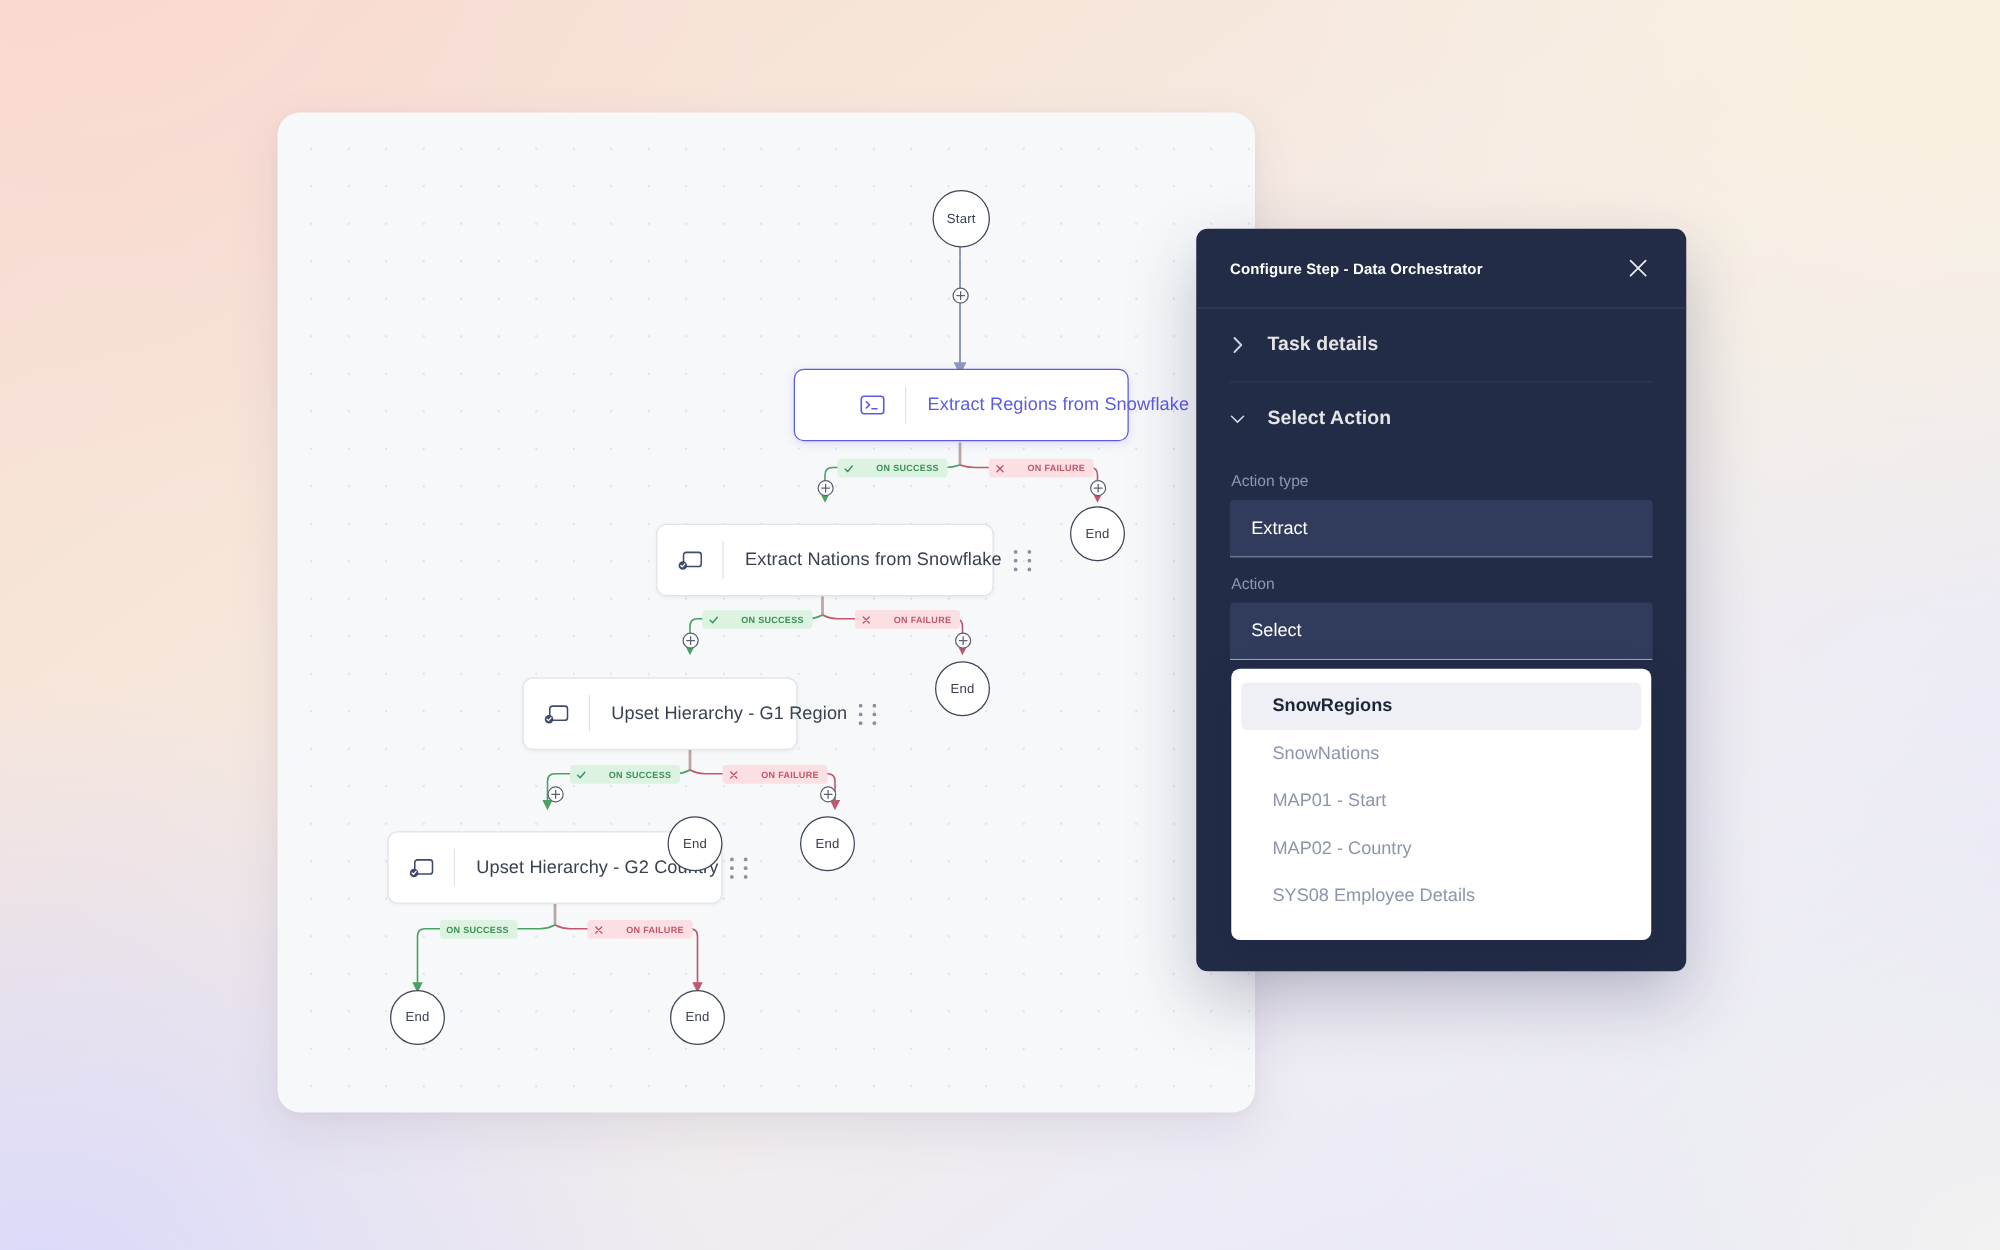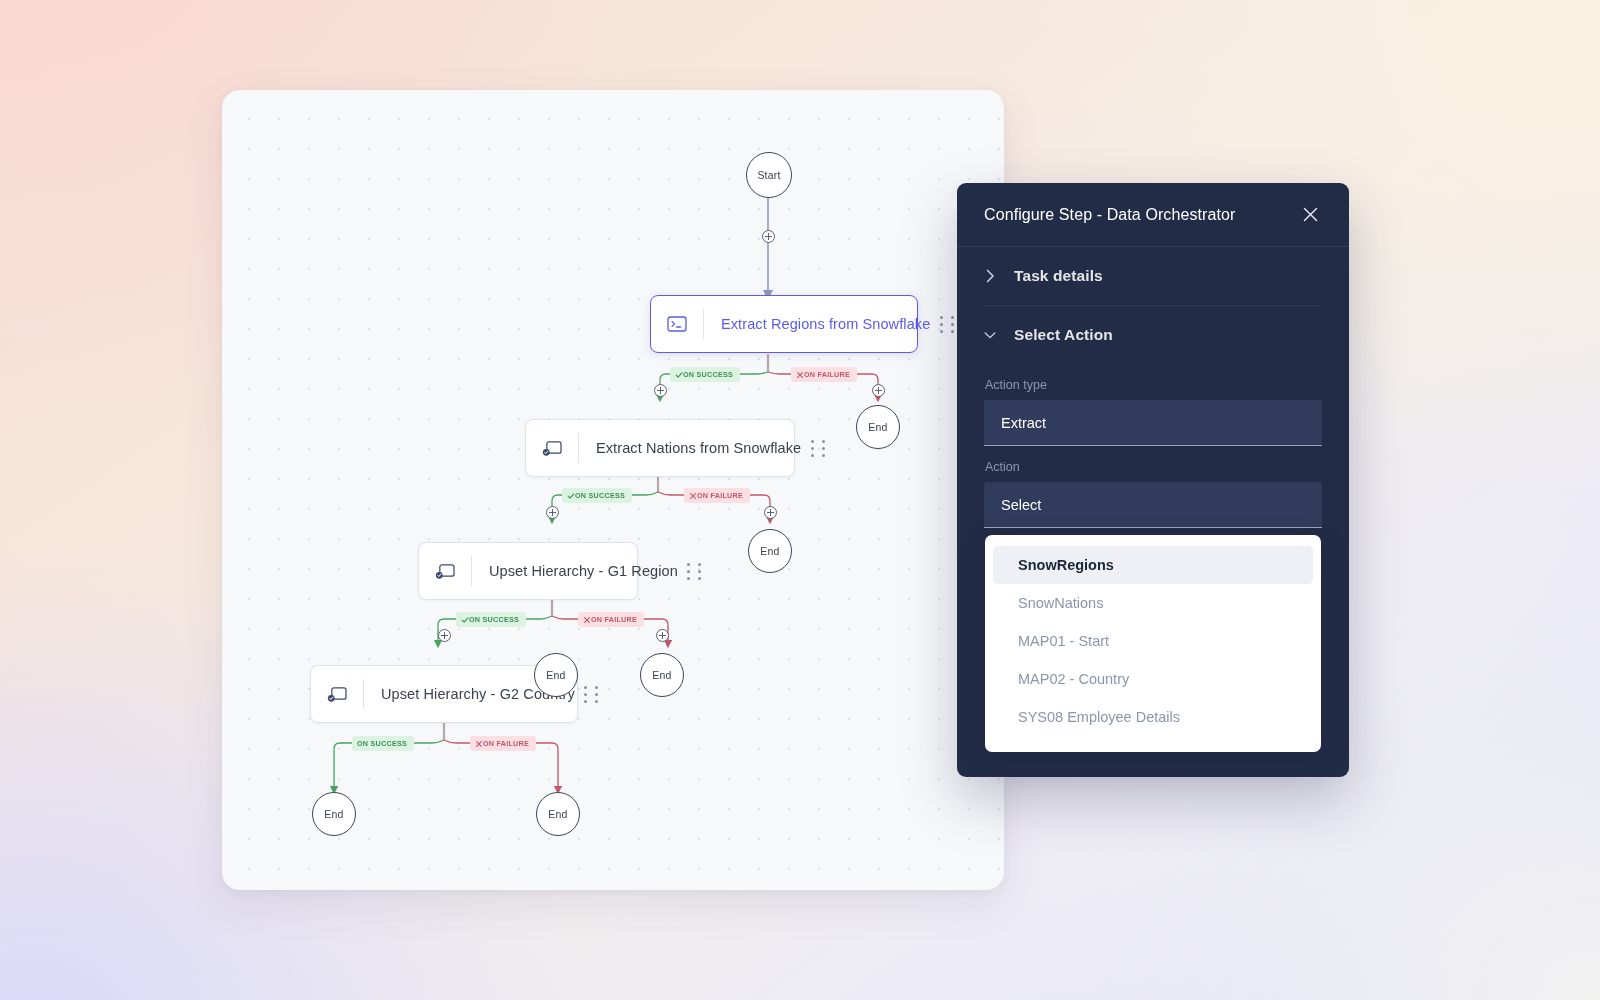--- a/index.html
+++ b/index.html
@@ -96,21 +96,21 @@
     letter-spacing: .2px;
   }
   .circ.big { width: 46px; height: 46px; }
 
   
   .chip {
     position: absolute;
     height: 15px;
     padding: 0 7px 0 5px;
     border-radius: 3px;
-    display: flex; align-items: center; gap: 0;
+    display: flex; align-items: center; gap: 18px;
     font-size: 7.2px;
     font-weight: 700;
     letter-spacing: .25px;
     white-space: nowrap;
   }
   .chip.ok   { background: #dcf3e1; color: #3d8f57; }
   .chip.fail { background: #fbdfe2; color: #c2566a; }
   .chip svg { display: block; }
 
   
@@ -141,22 +141,22 @@
   }
   #panel-head {
     height: 64px;
     display: flex; align-items: center;
     padding: 0 26px 0 27px;
     border-bottom: 1px solid #33405e;
   }
   #panel-title {
     flex: 1 1 auto;
     color: #ffffff;
-    font-size: 16px;
-    font-weight: 400;
+    font-size: 12px;
+    font-weight: 700;
     letter-spacing: .1px;
   }
   #close-btn {
     width: 26px; height: 26px;
     display: flex; align-items: center; justify-content: center;
     cursor: pointer;
   }
   #panel-body { padding: 0 27px; }
 
   .sect {
@@ -258,21 +258,21 @@
       <path d="M222,650 Q216,653 210,653 L118,653 Q112,653 112,659 L112,700" stroke="#4aa262" stroke-width="1.3" fill="none" marker-end="url(#ahG)"></path>
       <path d="M222,650 Q228,653 234,653 L330,653 Q336,653 336,659 L336,700" stroke="#c2566a" stroke-width="1.3" fill="none" marker-end="url(#ahR)"></path>
     </svg>
 
     <div class="circ big" style="left:524px; top:62px;">
       <span>Start</span>
     </div>
 
     <div class="plus" style="left:540px; top:140px;"></div>
 
-    <div class="node selected" style="left:428px; top:205px; width:268px;">
+    <div class="node selected" style="left:413px; top:205px; width:268px;padding-left:36px;">
       <span class="n-icon">
         <svg width="20" height="16" viewBox="0 0 20 16">
           <rect x="1" y="1" width="18" height="14" rx="2.2" fill="none" stroke="#5b5be8" stroke-width="1.3"></rect>
           <path d="M5 5.4 L7.6 7.9 L5 10.4" fill="none" stroke="#5b5be8" stroke-width="1.3" stroke-linecap="round" stroke-linejoin="round"></path>
           <path d="M9.6 11 L13.6 11" stroke="#5b5be8" stroke-width="1.3" stroke-linecap="round"></path>
         </svg>
       </span>
       <span class="n-sep"></span>
       <span class="n-label">Extract Regions from Snowflake</span>
       <span class="n-handle">

